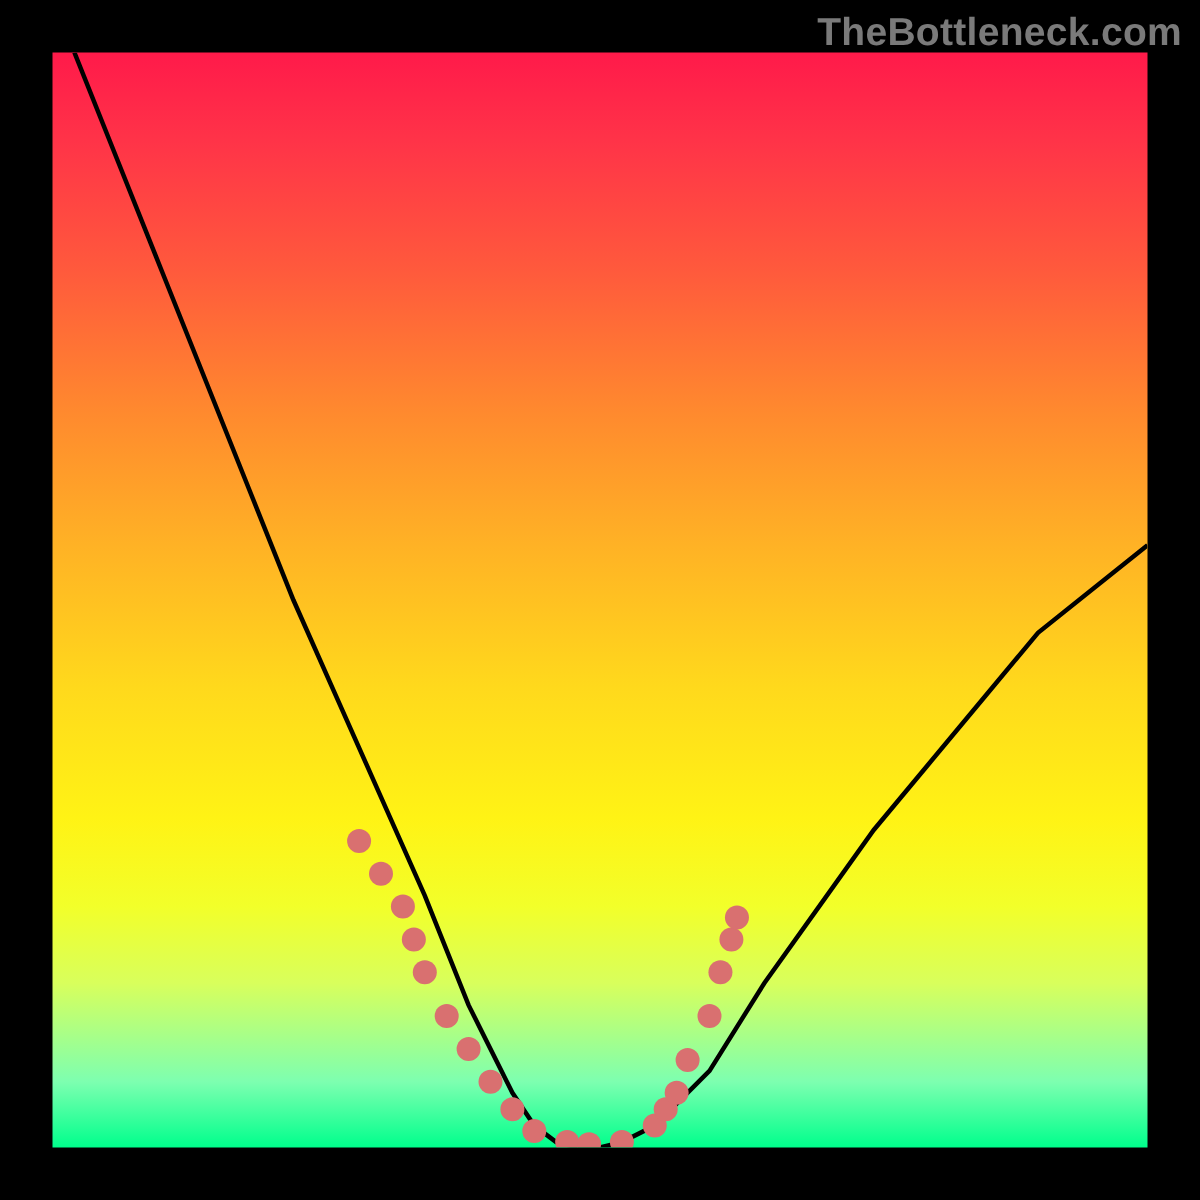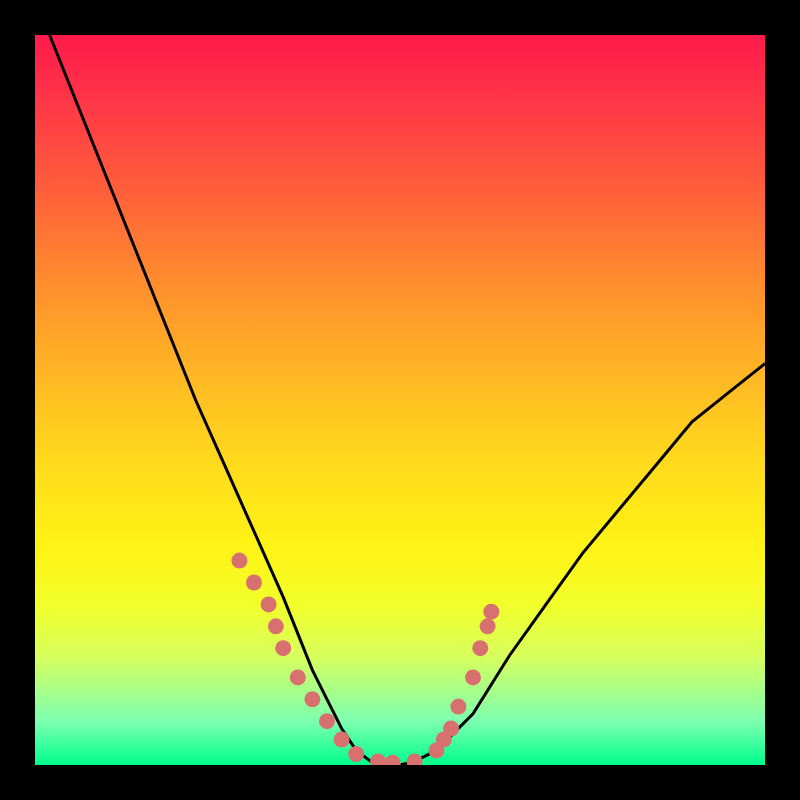--- a/index.html
+++ b/index.html
@@ -57,20 +57,21 @@
     left: 0;
     width: 730px;
     height: 730px;
     pointer-events: none;
   }
 </style>
 </head>
 <body>
 
 <div class="frame">
+  <div class="watermark">TheBottleneck.com</div>
   <div class="plot">
     <svg class="curve" viewBox="0 0 730 730" preserveAspectRatio="none">
       <path id="curvePath" fill="none" stroke="#000000" stroke-width="3" d="M14.6 0.0 L43.8 73.0 L73.0 146.0 L102.2 219.0 L131.4 292.0 L160.6 365.0 L189.8 430.7 L219.0 496.4 L248.2 562.1 L262.8 598.6 L277.4 635.1 L292.0 664.3 L306.6 693.5 L321.2 715.4 L335.8 726.4 L350.4 730.0 L365.0 730.0 L379.6 726.4 L401.5 715.4 L438.0 678.9 L474.5 620.5 L511.0 569.4 L547.5 518.3 L584.0 474.5 L620.5 430.7 L657.0 386.9 L693.5 357.7 L730.0 328.5"></path>
       <g id="dots">
           <circle cx="204.4" cy="525.6" r="8" fill="#d97070"></circle>
           <circle cx="219.0" cy="547.5" r="8" fill="#d97070"></circle>
           <circle cx="233.6" cy="569.4" r="8" fill="#d97070"></circle>
           <circle cx="240.9" cy="591.3" r="8" fill="#d97070"></circle>
           <circle cx="248.2" cy="613.2" r="8" fill="#d97070"></circle>
           <circle cx="262.8" cy="642.4" r="8" fill="#d97070"></circle>

